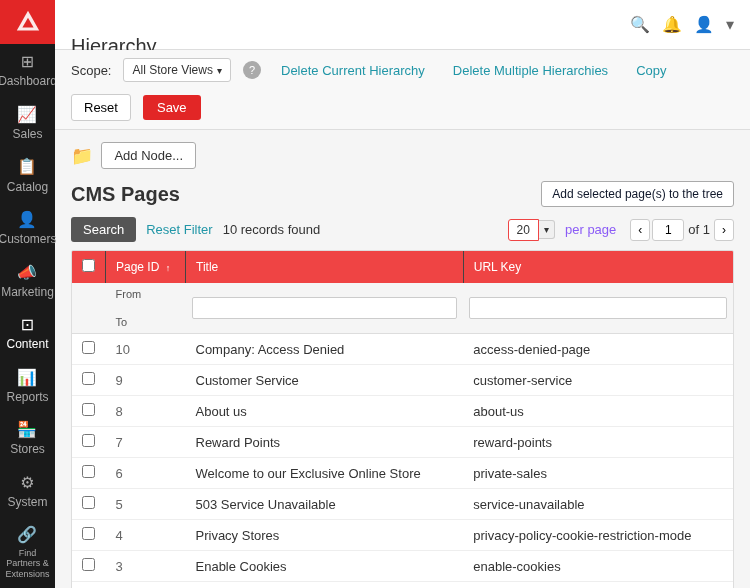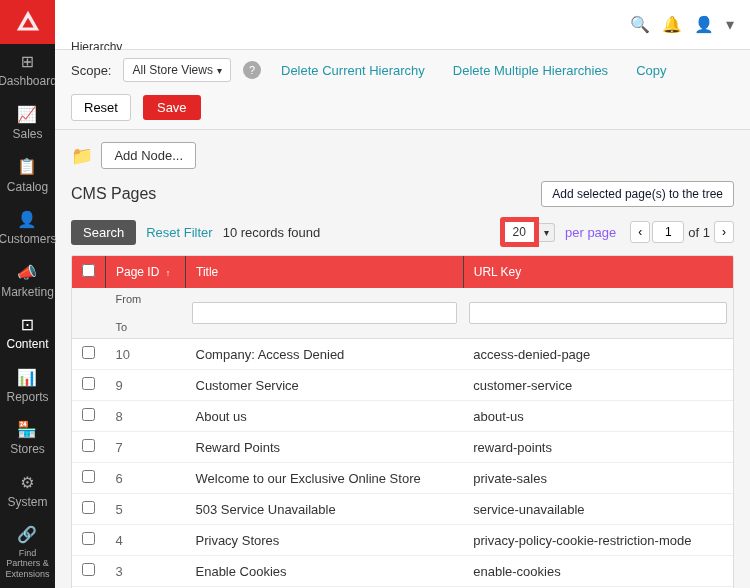--- a/index.html
+++ b/index.html
@@ -11,21 +11,21 @@
     .sidebar-logo svg { width: 28px; height: 28px; }
     .sidebar-item { display: flex; flex-direction: column; align-items: center; padding: 8px 4px; color: #aaa; cursor: pointer; width: 100%; text-align: center; font-size: 10px; gap: 3px; }
     .sidebar-item .icon { font-size: 16px; }
     .sidebar-item span { font-size: 12px; line-height: 1.2; }
 
     
     .main { flex: 1; display: flex; flex-direction: column; overflow: hidden; }
 
     
     .header { background: #fff; border-bottom: 1px solid #ddd; padding: 0 16px; height: 50px; display: flex; align-items: center; justify-content: space-between; }
-    .header-title { font-size: 12px; font-weight: 400; color: #333; margin-top: 44px; }
+    .header-title { font-size: 20px; font-weight: 400; color: #333; margin-top: 44px; }
     .header-icons { display: flex; align-items: center; gap: 12px; color: #666; font-size: 16px; }
 
     
     .toolbar { background: #f8f8f8; border-bottom: 1px solid #ddd; padding: 8px 16px; display: flex; align-items: center; gap: 12px; flex-wrap: wrap; }
     .scope-label { font-size: 13px; color: #333; }
     .scope-select { display: flex; align-items: center; gap: 4px; border: 1px solid #ccc; background: #fff; padding: 4px 8px; border-radius: 3px; cursor: pointer; font-size: 12px; }
     .help-icon { width: 18px; height: 18px; border-radius: 50%; background: #aaa; color: #fff; display: flex; align-items: center; justify-content: center; font-size: 11px; cursor: pointer; }
     .toolbar-btn { background: none; border: none; color: #2196a7; font-size: 13px; cursor: pointer; padding: 4px 8px; }
     .btn-reset { background: none; border: 1px solid #ccc; padding: 5px 12px; border-radius: 3px; cursor: pointer; font-size: 13px; background: #fff; }
     .btn-save { background: #e22626; color: #fff; border: none; padding: 5px 14px; border-radius: 3px; cursor: pointer; font-size: 13px; font-weight: 500; }
@@ -33,21 +33,21 @@
     
     .content { flex: 1; overflow-y: auto; padding: 12px 16px; }
 
     
     .node-area { display: flex; align-items: center; gap: 8px; margin-bottom: 12px; }
     .node-icon { font-size: 18px; color: #e09000; }
     .add-node-btn { border: 1px solid #aaa; background: #fff; padding: 5px 12px; border-radius: 3px; cursor: pointer; font-size: 13px; color: #333; }
 
     
     .cms-header { display: flex; align-items: center; justify-content: space-between; margin-bottom: 10px; }
-    .cms-title { font-size: 16px; font-weight: 400; }
+    .cms-title { font-size: 20px; font-weight: 700; }
     .add-pages-btn { border: 1px solid #aaa; background: #fff; padding: 5px 10px; border-radius: 3px; cursor: pointer; font-size: 12px; color: #0f172a; }
 
     
     .search-bar { display: flex; align-items: center; gap: 10px; margin-bottom: 8px; }
     .search-btn { background: #555; color: #fff; border: none; padding: 5px 12px; border-radius: 3px; cursor: pointer; font-size: 13px; }
     .reset-filter-btn { background: none; border: none; color: #2196a7; cursor: pointer; font-size: 13px; }
     .pagination { display: flex; align-items: center; gap: 6px; margin-left: auto; }
     .per-page-num { border: 1px solid #ccc; background: #fff; padding: 3px 8px; font-size: 12px; border-radius: 3px 0 0 3px; }
     .per-page-arrow { border: 1px solid #ccc; border-left: none; background: #f0f0f0; padding: 3px 5px; font-size: 10px; border-radius: 0 3px 3px 0; cursor: pointer; }
     .per-page-label { font-size: 13px; color: #8b5cf6; margin-left: 4px; }
@@ -171,21 +171,21 @@
       <span class="cms-title">CMS Pages</span>
       <button class="add-pages-btn">Add selected page(s) to the tree</button>
     </div>
 
     <div class="search-bar">
       <button class="search-btn">Search</button>
       <button class="reset-filter-btn">Reset Filter</button>
       <span>10 records found</span>
       <div class="pagination">
         <div style="display:flex;align-items:center;gap:0;">
-          <span class="per-page-num" style="border:5px solid #ef4444;padding:3px 8px;border-radius:3px 0 0 3px;background:#fff;font-size:12px;">20</span>
+          <span class="per-page-num" style="border:1px solid #ef4444;padding:3px 8px;border-radius:3px 0 0 3px;background:#fff;font-size:12px;">20</span>
           <span class="per-page-arrow" style="border:1px solid #ccc;border-left:none;background:#f0f0f0;padding:3px 5px;border-radius:0 3px 3px 0;font-size:10px;cursor:pointer;">▾</span>
         </div>
         <span class="per-page-label">per page</span>
         <div class="page-nav">
           <button class="page-nav-btn">‹</button>
           <input class="page-input" type="text" value="1" style="">
           <span class="page-total" style="font-size:13px;margin:0 2px;">of 1</span>
           <button class="page-nav-btn">›</button>
         </div>
       </div>

